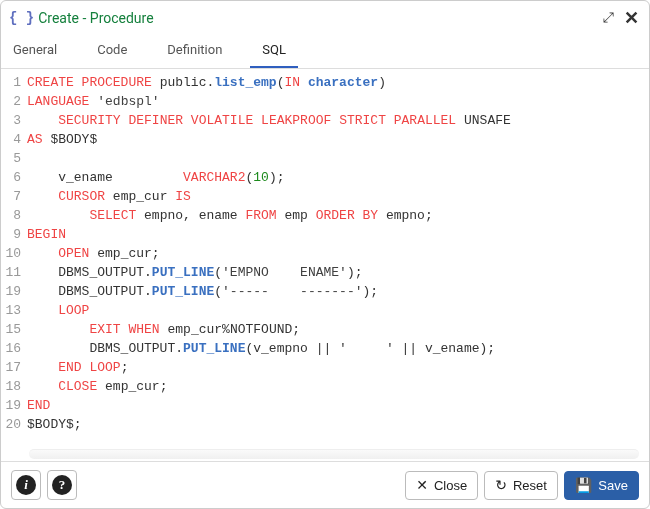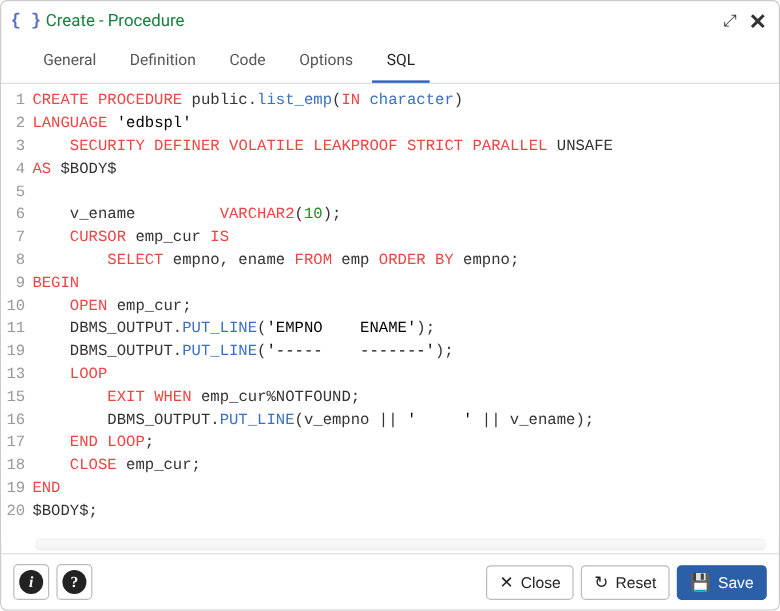--- a/index.html
+++ b/index.html
@@ -3,32 +3,32 @@
 <meta charset="utf-8">
 <style>
   * { box-sizing: border-box; margin: 0; padding: 0; }
   html, body { width: 650px; height: 509px; font-family: -apple-system, BlinkMacSystemFont, "Segoe UI", Roboto, sans-serif; overflow: hidden; }
   .dialog { width: 650px; height: 509px; border: 1px solid #ccc; border-radius: 6px; display: flex; flex-direction: column; background: #fff; }
   .titlebar { display: flex; align-items: center; padding: 6px 10px 6px 8px; }
   .titlebar .braces { color: #5f6fbf; font-weight: 600; font-size: 14px; margin-right: 4px; font-family: "Courier New", monospace; }
   .titlebar .title { font-size: 14px; color: #15803d; flex: 1; }
   .titlebar .tctl { font-size: 14px; cursor: pointer; margin-left: 10px; color: #333; }
   .titlebar .tctl.close-icon { font-size: 18px; font-weight: bold; }
-  .tabs { display: flex; border-bottom: 1px solid #ddd; padding: 0 23px; gap: 4px; }
+  .tabs { display: flex; border-bottom: 1px solid #ddd; padding: 0 0; gap: 16px; }
   .tab { padding: 8px 12px 9px 12px; font-size: 13px; color: #555; cursor: pointer; border-bottom: 2px solid transparent; }
   .tab.active { color: #222; border-bottom: 2px solid #2f5fbf; }
   .code-area { flex: 1; overflow: hidden; background: #fff; position: relative; }
   .code-scroll { position: absolute; top:0; left:0; right:0; bottom:0; overflow: auto; padding: 4px 0; }
   .line { display: flex; align-items: baseline; font-family: "Menlo","Consolas","Courier New",monospace; font-size: 13px; line-height: 19px; }
   .gutter { width: 26px; text-align: right; color: #999; user-select: none; padding-right: 6px; }
   .code  { white-space: pre; color: #333; }
   .kw { color: #ef4444; }
-  .str { color: #000000; }
+  .str { color: #404040; }
   .num { color: #1c8a1c; }
-  .call { color: #3a70c0; }
+  .call { color: #3a70c0; font-weight: bold; }
   .footer { border-top: 1px solid #ddd; padding: 8px 10px; display: flex; align-items: center; gap: 6px; }
   .circle-btn { width: 30px; height: 30px; border-radius: 4px; border:1px solid #bbb; background:#fff; display:flex; align-items:center; justify-content:center; color:#222; cursor:pointer; }
   .circle-btn .ring { width:20px;height:20px; border-radius:50%; background:#222; color:#fff; display:flex; align-items:center; justify-content:center; font-size:13px; font-weight:bold; font-family: Georgia, serif; }
   .spacer { flex: 1; }
   .btn { display:flex; align-items:center; gap:6px; border:1px solid #bbb; border-radius:4px; padding:6px 10px; font-size:13px; background:#fff; cursor:pointer; color:#222; }
   .btn.primary { background:#2b5fa7; color:#fff; border-color:#2b5fa7; }
   .btn .ic { font-size:14px; line-height:1; }
   .hscroll { height:10px; border-top:1px solid #eee; background:linear-gradient(#fafafa,#f0f0f0); border-radius:5px; margin: 0 10px 2px 28px; }
 </style>
 </head>
@@ -38,23 +38,22 @@
 
   <div class="titlebar">
     <span class="braces">{ }</span>
     <span class="title">Create - Procedure</span>
     <span class="tctl" title="Toggle size">⤢</span>
     <span class="tctl close-icon" title="Close">✕</span>
   </div>
 
   <div class="tabs" id="tabs-row">
       <div class="tab">General</div>
+      <div class="tab">Code</div>
       <div class="tab">Definition</div>
-      <div class="tab">Code</div>
-      <div class="tab">Options</div>
       <div class="tab active">SQL</div>
     </div>
 
   <div class="code-area">
     <div class="code-scroll" id="code-scroll">
         <div class="line">
           <span class="gutter">1</span>
           <span class="code"><span class="kw">CREATE PROCEDURE</span><span> public.</span><span class="call">list_emp</span><span>(</span><span class="kw">IN</span><span> </span><span class="call">character</span><span>)</span></span>
         </div>
         <div class="line">

